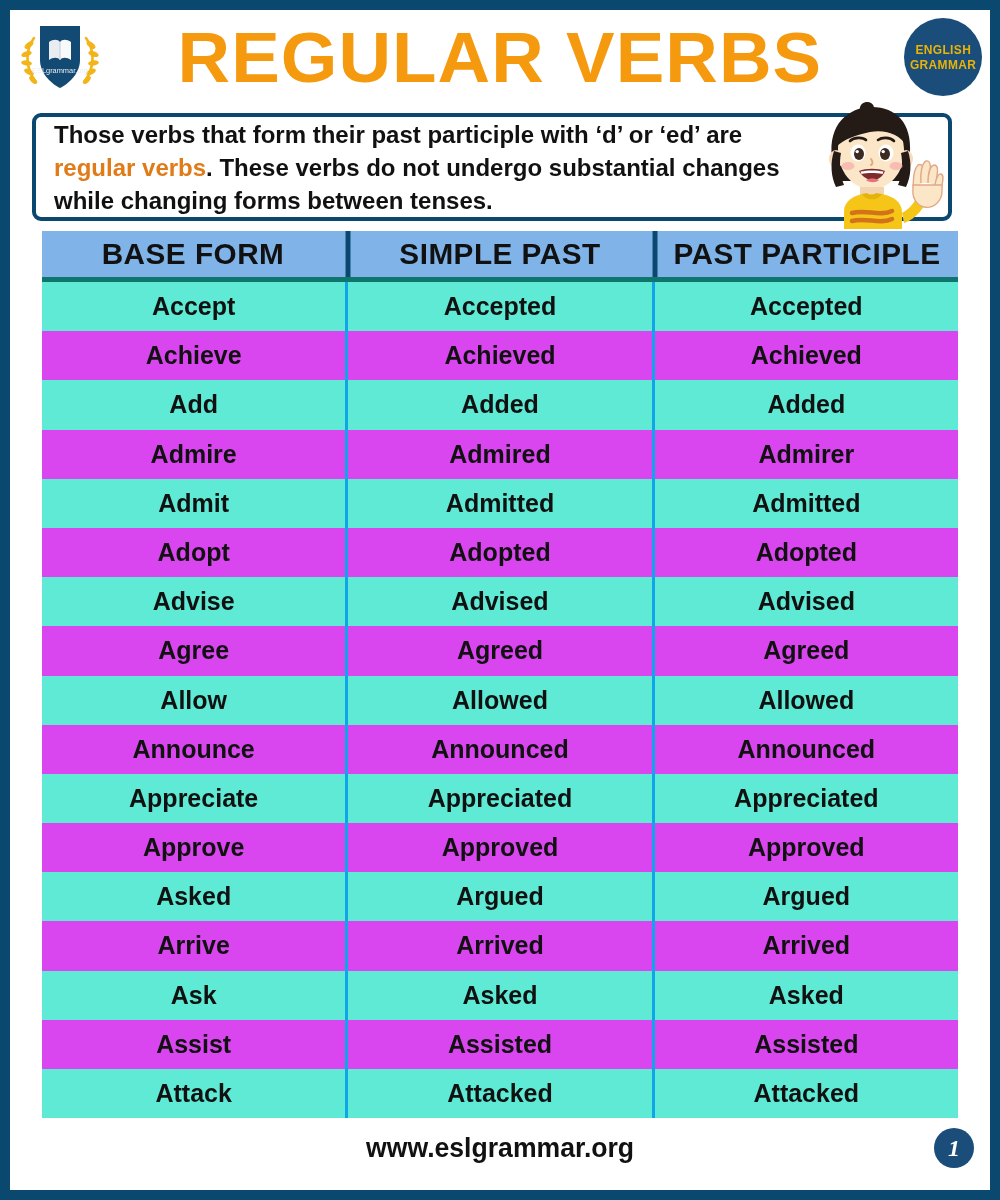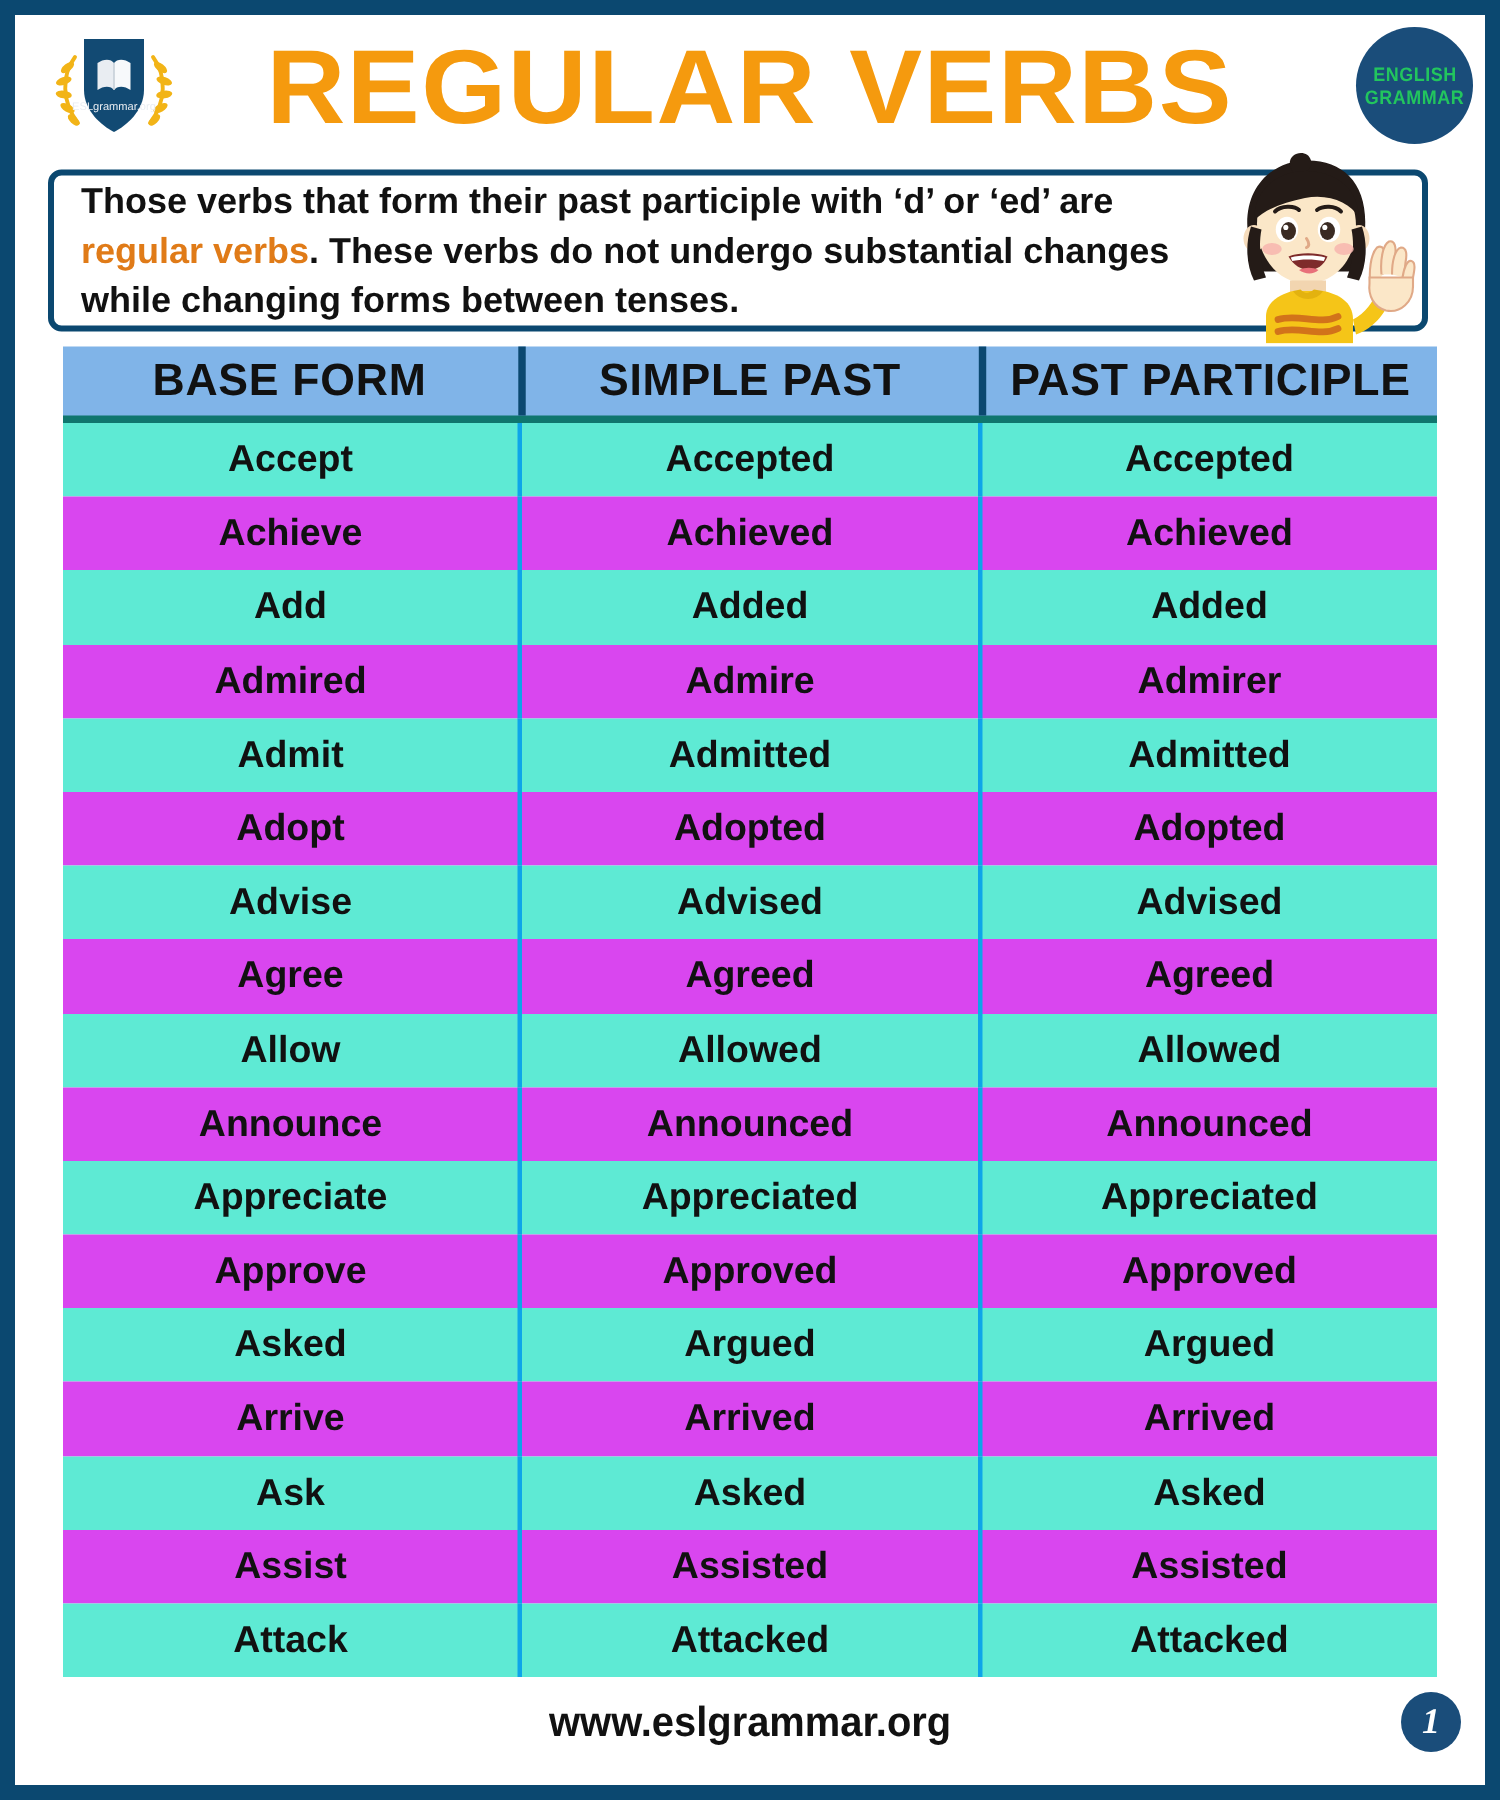--- a/index.html
+++ b/index.html
@@ -42,40 +42,40 @@
     color: #F59A0E;
     letter-spacing: 1px;
     transform: scaleX(1.04);
     white-space: nowrap;
     text-align: center;
   }
 
   
   .logo {
     position: absolute;
-    left: 24px;
+    left: 8px;
     top: 6px;
     width: 84px;
     height: 84px;
   }
 
   
   .eg-badge {
     position: absolute;
     right: 8px;
     top: 8px;
     width: 78px;
     height: 78px;
     border-radius: 50%;
     background: #1A4D7A;
     display: flex;
     flex-direction: column;
     align-items: center;
     justify-content: center;
-    color: #22c55e;
+    color: #eab308;
   }
   .eg-badge span {
     font-family: "Liberation Sans Narrow", "Liberation Sans", sans-serif;
     font-weight: bold;
     font-size: 13px;
     line-height: 15px;
     letter-spacing: 0.4px;
     transform: scaleX(0.92);
   }
 
@@ -338,22 +338,22 @@
         <div class="cell">Achieve</div>
         <div class="cell">Achieved</div>
         <div class="cell">Achieved</div>
       </div>
     <div class="row data odd">
         <div class="cell">Add</div>
         <div class="cell">Added</div>
         <div class="cell">Added</div>
       </div>
     <div class="row data even">
+        <div class="cell">Admire</div>
         <div class="cell">Admired</div>
-        <div class="cell">Admire</div>
         <div class="cell">Admirer</div>
       </div>
     <div class="row data odd">
         <div class="cell">Admit</div>
         <div class="cell">Admitted</div>
         <div class="cell">Admitted</div>
       </div>
     <div class="row data even">
         <div class="cell">Adopt</div>
         <div class="cell">Adopted</div>

